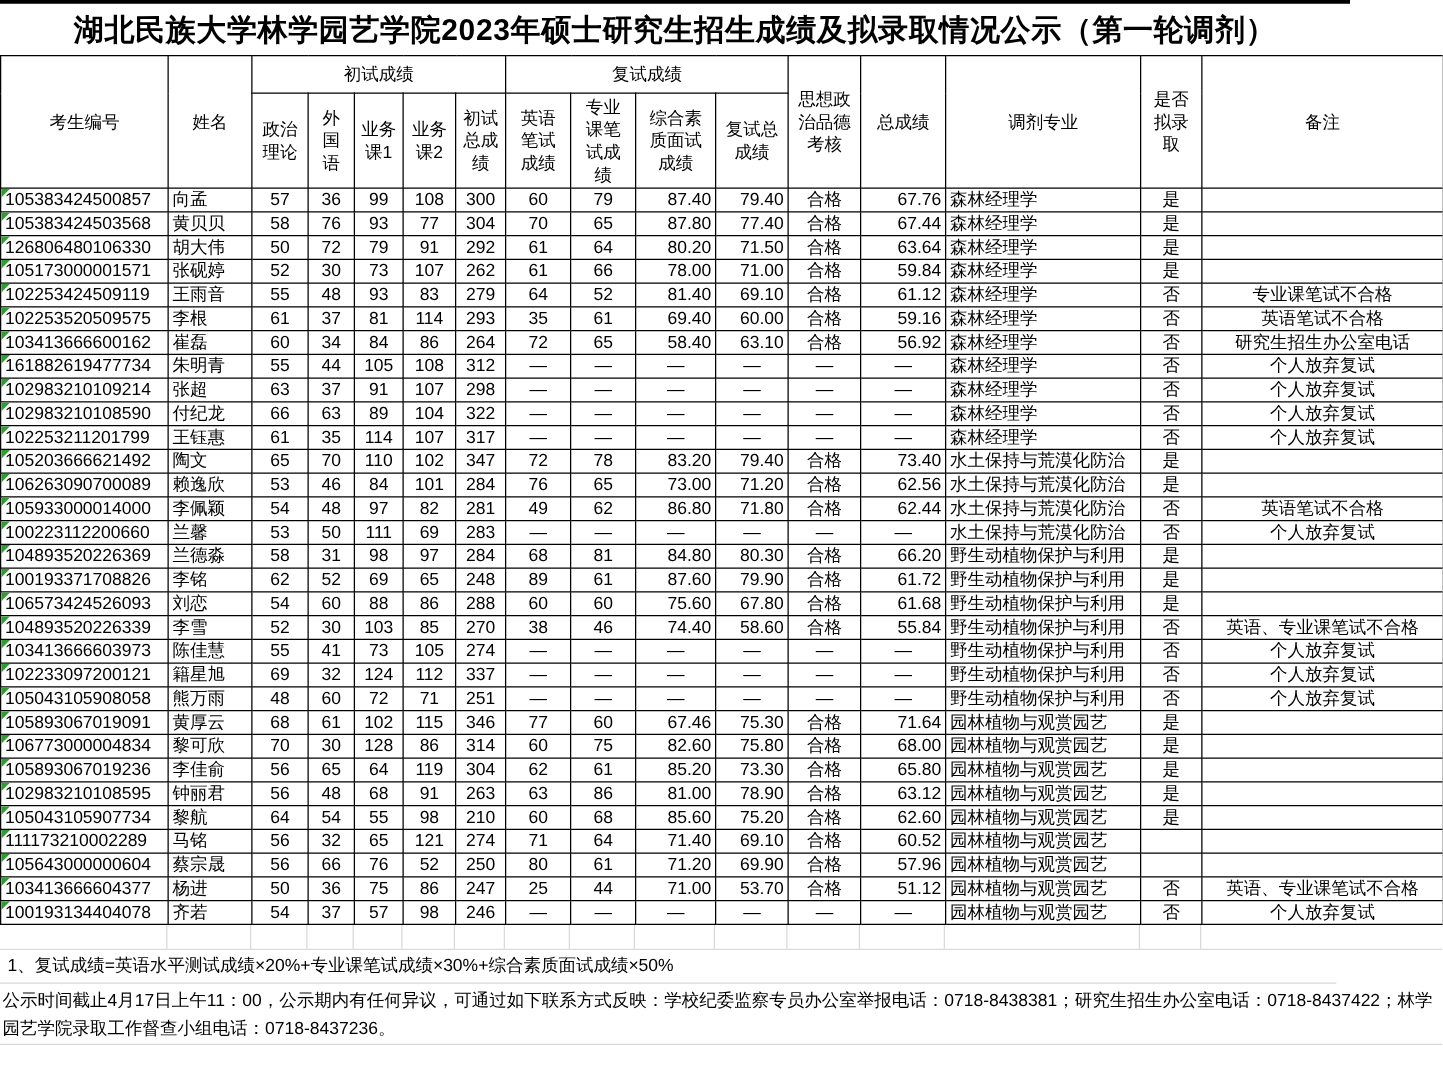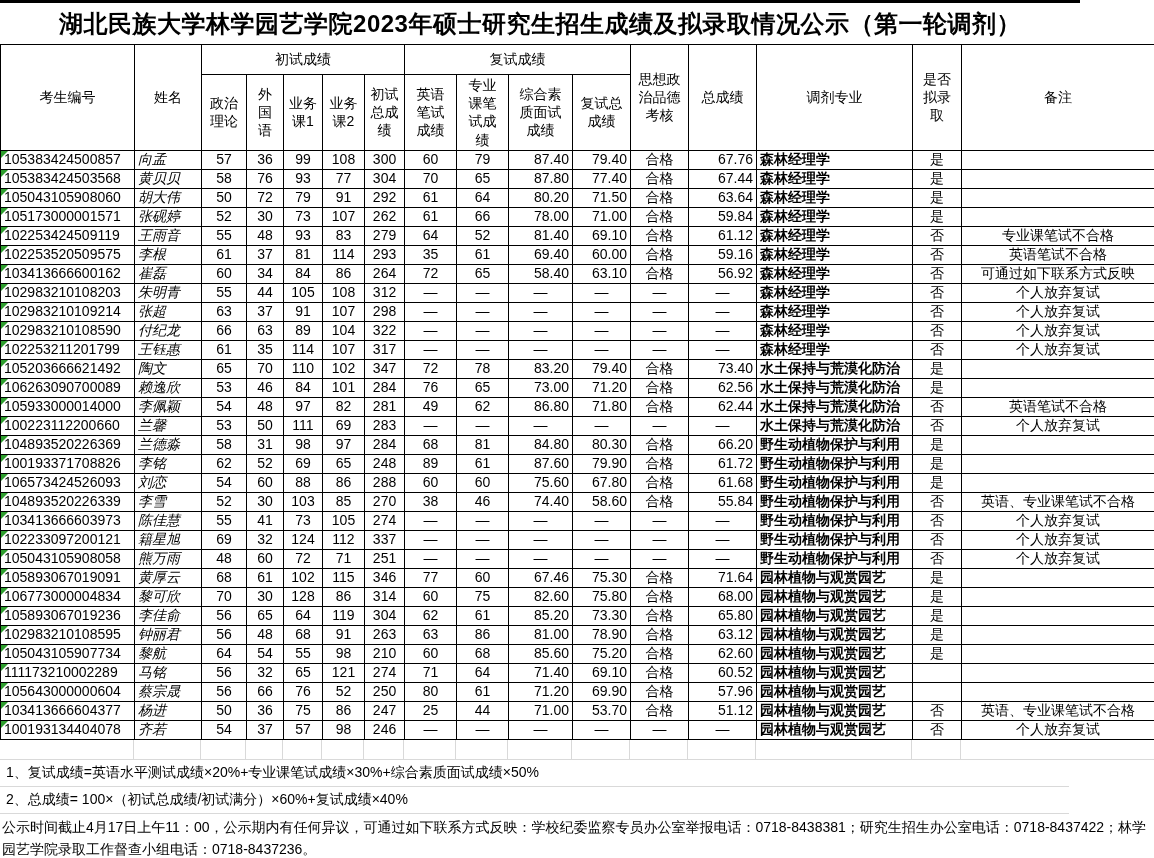--- a/index.html
+++ b/index.html
@@ -28,22 +28,22 @@
   table.score-table td { height:19px; line-height:1.05; white-space:nowrap; }
 
   td.al-left   { text-align:left; }
   td.al-center { text-align:center; }
   td.al-right  { text-align:right; padding-right:6px; }
   td.id-cell   { position:relative; text-align:left; }
   td.id-cell::before {
     content:""; position:absolute; top:0; left:0; width:0; height:0;
     border-top:7px solid #2e9e2e; border-right:7px solid transparent;
   }
-  td.major-cell { padding-left:4px;font-weight:bold; }
-  td.name-cell  { padding-left:3px;font-style:italic; }
+  td.major-cell { padding-left:4px; }
+  td.name-cell  { padding-left:3px; }
 
   .ghost-strip {
     width:1154px; height:20px; display:grid;
     grid-template-columns:134px 67px 45px 37px 39px 42px 40px 52px 52px 64px 58px 58px 68px 156px 49px 193px;
     border-bottom:1px solid #d9d9d9;
   }
   .ghost-strip .gcell { border-right:1px solid #d9d9d9; }
   .ghost-strip .gcell:last-child { border-right:none; }
 
   .note-row {
@@ -136,21 +136,21 @@
           <td class="al-center">65</td>
           <td class="al-right">87.80</td>
           <td class="al-right">77.40</td>
           <td class="al-center">合格</td>
           <td class="al-right">67.44</td>
           <td class="al-left major-cell">森林经理学</td>
           <td class="al-center">是</td>
           <td class="al-center"></td>
         </tr>
         <tr>
-          <td class="al-center id-cell">105043105908060</td>
+          <td class="al-center id-cell">126806480106330</td>
           <td class="al-left name-cell">胡大伟</td>
           <td class="al-center">50</td>
           <td class="al-center">72</td>
           <td class="al-center">79</td>
           <td class="al-center">91</td>
           <td class="al-center">292</td>
           <td class="al-center">61</td>
           <td class="al-center">64</td>
           <td class="al-right">80.20</td>
           <td class="al-right">71.50</td>
@@ -223,24 +223,24 @@
           <td class="al-center">86</td>
           <td class="al-center">264</td>
           <td class="al-center">72</td>
           <td class="al-center">65</td>
           <td class="al-right">58.40</td>
           <td class="al-right">63.10</td>
           <td class="al-center">合格</td>
           <td class="al-right">56.92</td>
           <td class="al-left major-cell">森林经理学</td>
           <td class="al-center">否</td>
-          <td class="al-center">可通过如下联系方式反映</td>
-        </tr>
-        <tr>
-          <td class="al-center id-cell">102983210108203</td>
+          <td class="al-center">研究生招生办公室电话</td>
+        </tr>
+        <tr>
+          <td class="al-center id-cell">161882619477734</td>
           <td class="al-left name-cell">朱明青</td>
           <td class="al-center">55</td>
           <td class="al-center">44</td>
           <td class="al-center">105</td>
           <td class="al-center">108</td>
           <td class="al-center">312</td>
           <td class="al-center">—</td>
           <td class="al-center">—</td>
           <td class="al-center">—</td>
           <td class="al-center">—</td>
@@ -680,17 +680,16 @@
       <div class="gcell"></div>
       <div class="gcell"></div>
       <div class="gcell"></div>
       <div class="gcell"></div>
       <div class="gcell"></div>
       <div class="gcell"></div>
       <div class="gcell"></div>
     </div>
 
   <div class="note-row">1、复试成绩=英语水平测试成绩×20%+专业课笔试成绩×30%+综合素质面试成绩×50%</div>
-  <div class="note-row">2、总成绩= 100×（初试总成绩/初试满分）×60%+复试成绩×40%</div>
 
   <div class="footer-block">公示时间截止4月17日上午11：00，公示期内有任何异议，可通过如下联系方式反映：学校纪委监察专员办公室举报电话：0718-8438381；研究生招生办公室电话：0718-8437422；林学园艺学院录取工作督查小组电话：0718-8437236。</div>
 
 </div>
 
 </body></html>

